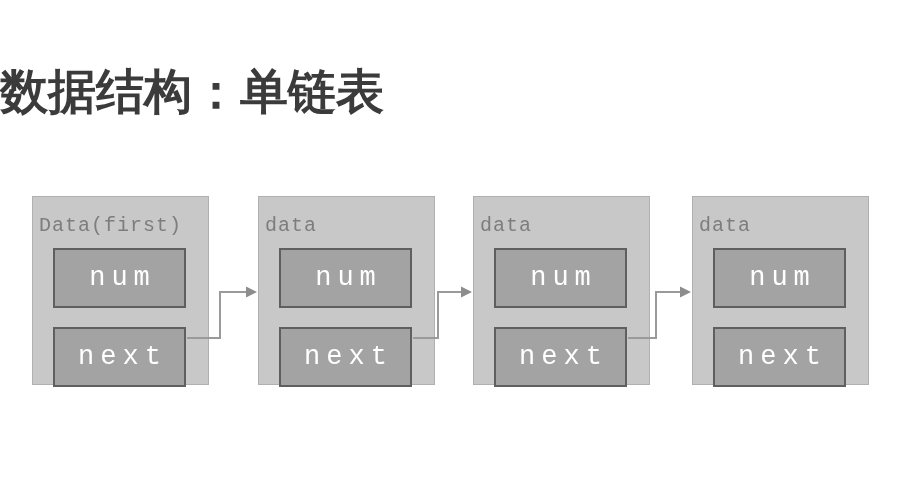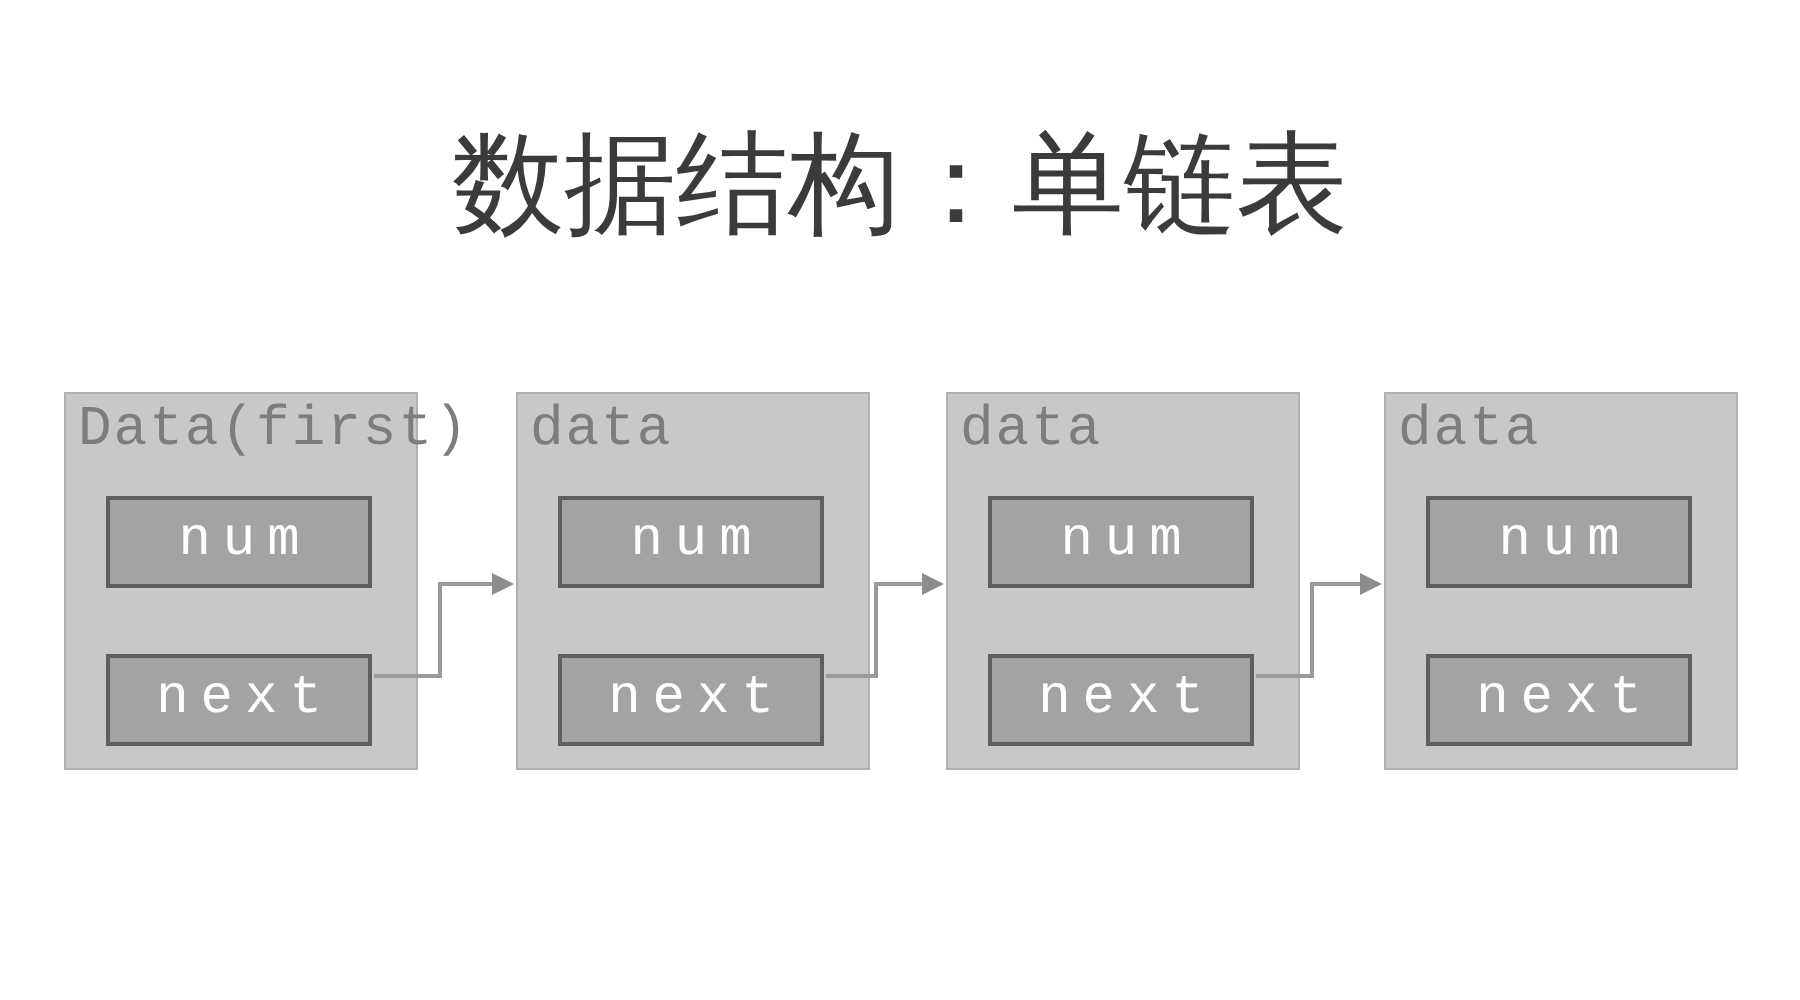--- a/index.html
+++ b/index.html
@@ -13,53 +13,53 @@
     height: 500px;
     overflow: hidden;
     background: #ffffff;
     font-family: "Liberation Sans", sans-serif;
   }
   .title {
     position: absolute;
     top: 42px;
     left: 0;
     width: 100%;
-    text-align: center;
-    font-size: 56px;
+    text-align: left;
+    font-size: 48px;
     line-height: 100px;
-    font-weight: normal;
+    font-weight: bold;
     color: var(--title-text, #3b3b3b);
     margin: 0;
     letter-spacing: 0;
     white-space: nowrap;
   }
   .node {
     position: absolute;
     top: 196px;
     width: 177px;
     height: 189px;
     background: var(--node-fill, #c8c8c8);
     border: 1px solid var(--node-border, #b0b0b0);
     box-sizing: border-box;
   }
   .node-label {
     position: absolute;
-    top: 3px;
+    top: 17px;
     left: 6px;
     font-family: "Liberation Mono", "DejaVu Sans Mono", monospace;
-    font-size: 28px;
+    font-size: 20px;
     letter-spacing: 1px;
     color: var(--label-text, #7d7d7d);
     white-space: nowrap;
   }
   .field {
     position: absolute;
     left: 20px;
     width: 133px;
-    height: 46px;
+    height: 60px;
     box-sizing: border-box;
     background: var(--field-fill, #a3a3a3);
     border: 2px solid var(--field-border, #5f5f5f);
     color: var(--field-text, #ffffff);
     font-family: "Liberation Mono", "DejaVu Sans Mono", monospace;
     font-size: 27px;
     letter-spacing: 6px;
     display: flex;
     align-items: center;
     justify-content: center;

